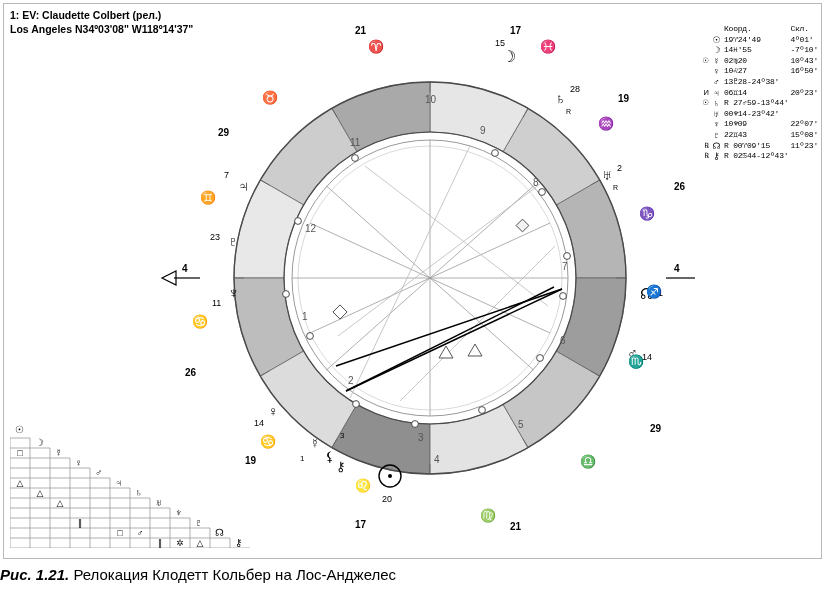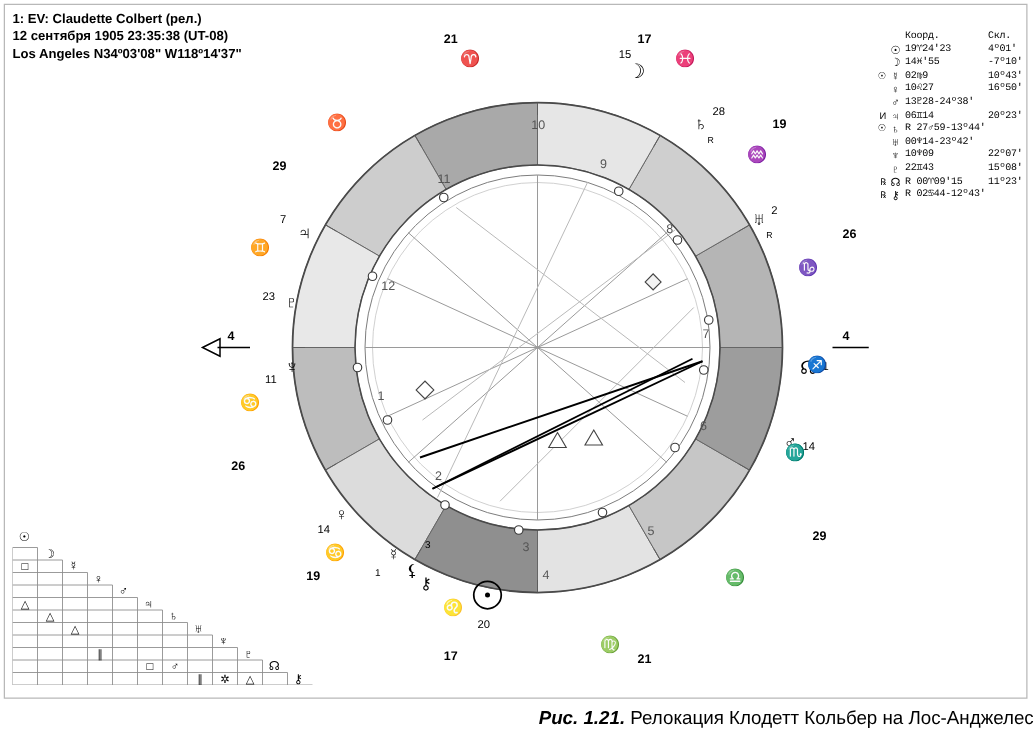--- a/index.html
+++ b/index.html
@@ -21,64 +21,63 @@
   .planets td.val{font-family:"Liberation Mono",monospace;font-size:8px;letter-spacing:-0.2px;}
   .planets td.spd{font-family:"Liberation Mono",monospace;font-size:8px;letter-spacing:-0.2px;text-align:left;}
   .planets .th{font-size:8px;}
 
   
   #wheel{position:absolute;left:150px;top:6px;}
 
   
   #grid{position:absolute;left:10px;top:418px;}
 
-  .caption{position:absolute;left:0;top:566px;width:827px;text-align:right;font-size:15px;color:#000;}
+  .caption{position:absolute;left:0;top:566px;width:827px;text-align:left;font-size:15px;color:#000;}
   .caption .num{font-style:italic;font-weight:bold;}
   .caption .txt{font-weight:normal;}
   svg{display:block;}
   text{font-family:"Liberation Sans",sans-serif;}
 </style>
 </head>
 <body>
 
 <div id="root">
 
   <div class="frame"></div>
 
   <div class="hdr">
     <div class="l1">1: EV: Claudette Colbert (рел.)</div>
-    <div class="l2">12 сентября 1905 23:35:38 (UT-08)</div>
     <div class="l3">Los Angeles N34º03'08" W118º14'37"</div>
   </div>
 
   <div class="planets">
     <table>
       <tbody>
           <tr>
         <td class="pre th"></td>
         <td class="sym th"></td>
         <td class="val th">Коорд.</td>
         <td class="spd th">Скл.</td>
       </tr>
       <tr>
         <td class="pre"></td>
         <td class="sym">☉</td>
-        <td class="val">19♈24'23</td>
+        <td class="val">19♈24'49</td>
         <td class="spd">4º01'</td>
       </tr>
       <tr>
         <td class="pre"></td>
         <td class="sym">☽</td>
         <td class="val">14♓'55</td>
         <td class="spd">-7º10'</td>
       </tr>
       <tr>
         <td class="pre">☉</td>
         <td class="sym">☿</td>
-        <td class="val">02♍9</td>
+        <td class="val">02♍20</td>
         <td class="spd">10º43'</td>
       </tr>
       <tr>
         <td class="pre"></td>
         <td class="sym">♀</td>
         <td class="val">10♌27</td>
         <td class="spd">16º50'</td>
       </tr>
       <tr>
         <td class="pre"></td>

